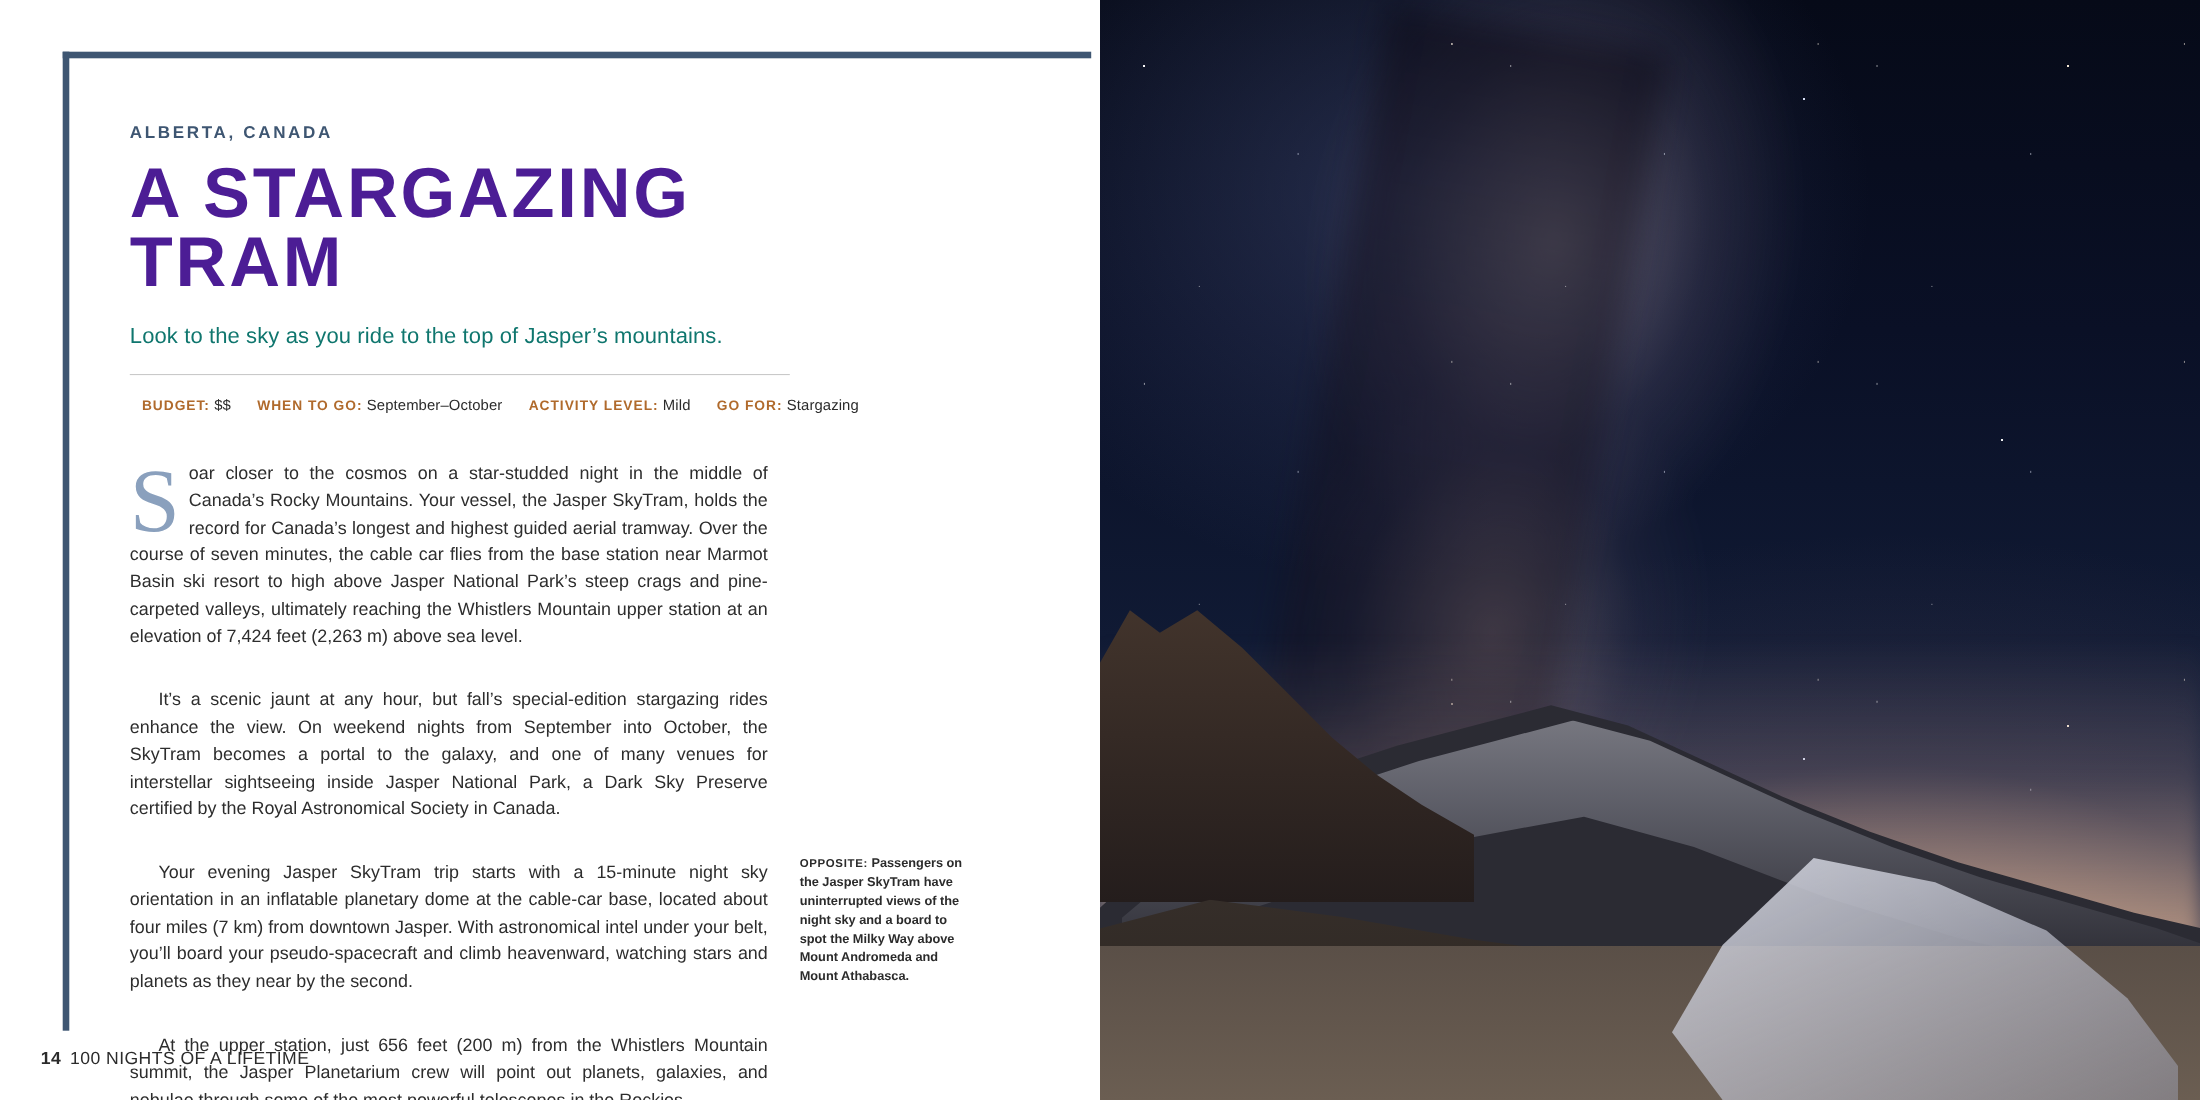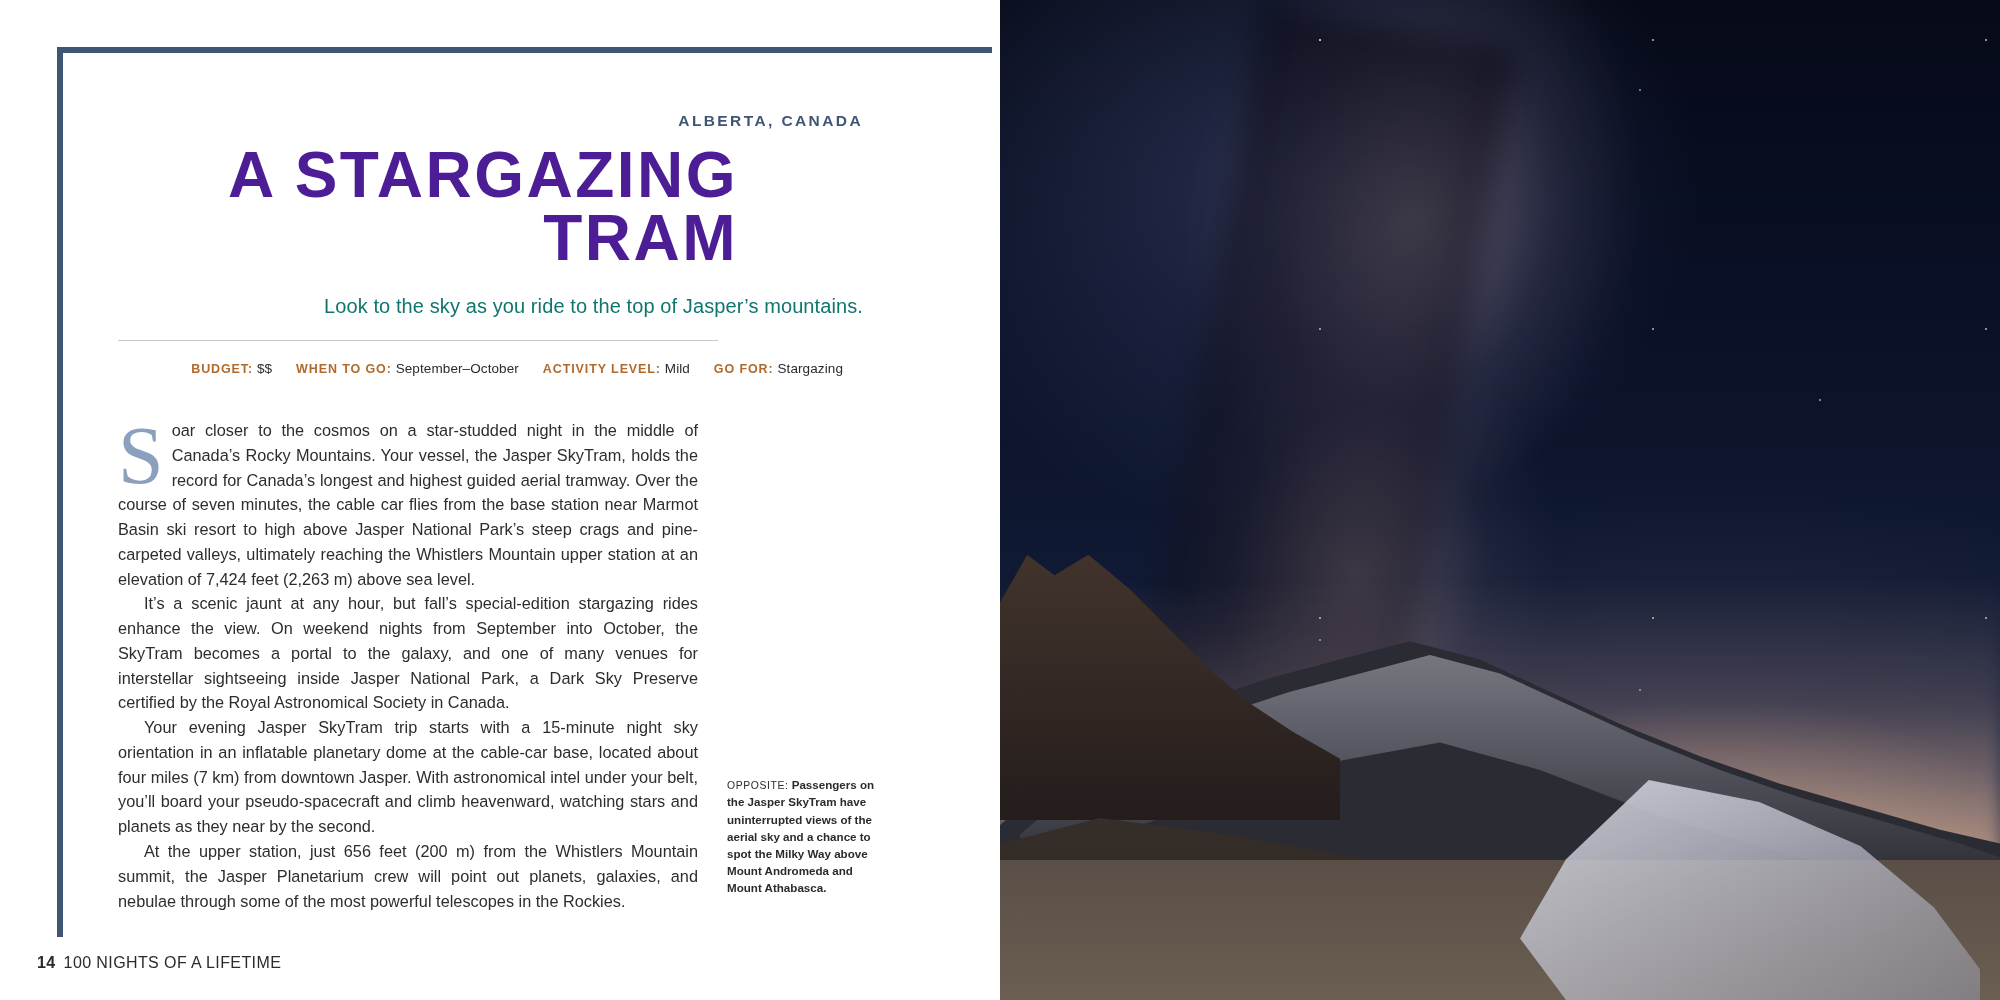--- a/index.html
+++ b/index.html
@@ -42,21 +42,20 @@
     top: 47px;
     width: 6px;
     height: 890px;
     background: #3e5672;
   }
   .content {
     position: absolute;
     left: 118px;
     top: 112px;
     width: 745px;
-    text-align: right;
   }
   .eyebrow {
     font-size: 15.5px;
     letter-spacing: 2.4px;
     font-weight: bold;
     color: #3e5672;
     margin: 0 0 14px 0;
   }
   .headline {
     font-size: 64px;
@@ -103,42 +102,42 @@
     width: 580px;
   }
   .body-col p {
     margin: 0;
     font-size: 16.3px;
     line-height: 1.52;
     text-align: justify;
     color: #2d2d2d;
     letter-spacing: 0.01px;
   }
-  .body-col p + p { text-indent: 26px; }
+  .body-col p + p { text-indent: 26px; margin-top: 33px; }
   .dropcap {
     float: left;
     font-family: "Liberation Serif", serif;
     font-size: 82px;
     line-height: 0.78;
     color: #8aa0bd;
     padding: 6px 8px 0 0;
     font-weight: normal;
   }
   .caption {
     position: absolute;
     left: 727px;
     top: 776px;
     width: 160px;
     font-size: 11.6px;
     line-height: 1.48;
     font-weight: bold;
     color: #2b2b2b;
   }
   .caption .opp {
-    font-weight: normal;
+    font-weight: bold;
     letter-spacing: 0.6px;
     font-size: 10.4px;
     text-align: center;
   }
   .folio {
     position: absolute;
     left: 37px;
     bottom: 28px;
     font-size: 16px;
     color: #2b2b2b;
@@ -312,21 +311,21 @@
     <div class="body-area">
       <div class="body-col">
         <p><span class="dropcap">S</span><span>oar closer to the cosmos on a star-studded night in the middle of Canada’s Rocky Mountains. Your vessel, the Jasper SkyTram, holds the record for Canada’s longest and highest guided aerial tramway. Over the course of seven minutes, the cable car flies from the base station near Marmot Basin ski resort to high above Jasper National Park’s steep crags and pine-carpeted valleys, ultimately reaching the Whistlers Mountain upper station at an elevation of 7,424 feet (2,263 m) above sea level.</span></p>
         <p>It’s a scenic jaunt at any hour, but fall’s special-edition stargazing rides enhance the view. On weekend nights from September into October, the SkyTram becomes a portal to the galaxy, and one of many venues for interstellar sightseeing inside Jasper National Park, a Dark Sky Preserve certified by the Royal Astronomical Society in Canada.</p>
         <p>Your evening Jasper SkyTram trip starts with a 15-minute night sky orientation in an inflatable planetary dome at the cable-car base, located about four miles (7 km) from downtown Jasper. With astronomical intel under your belt, you’ll board your pseudo-spacecraft and climb heavenward, watching stars and planets as they near by the second.</p>
         <p>At the upper station, just 656 feet (200 m) from the Whistlers Mountain summit, the Jasper Planetarium crew will point out planets, galaxies, and nebulae through some of the most powerful telescopes in the Rockies.</p>
       </div>
     </div>
 
     <div class="caption">
-      <span class="opp">OPPOSITE:</span><span> Passengers on the Jasper SkyTram have uninterrupted views of the aerial sky and a chance to spot the Milky Way above Mount Andromeda and Mount Athabasca.</span>
+      <span class="opp">OPPOSITE:</span><span> Passengers on the Jasper SkyTram have uninterrupted views of the night sky and a board to spot the Milky Way above Mount Andromeda and Mount Athabasca.</span>
     </div>
 
     <div class="folio">
       <span class="num">14</span><span>100 NIGHTS OF A LIFETIME</span>
     </div>
   </div>
 
   <div class="right-page">
     <div class="sky"></div>
     <div class="stars"></div>

